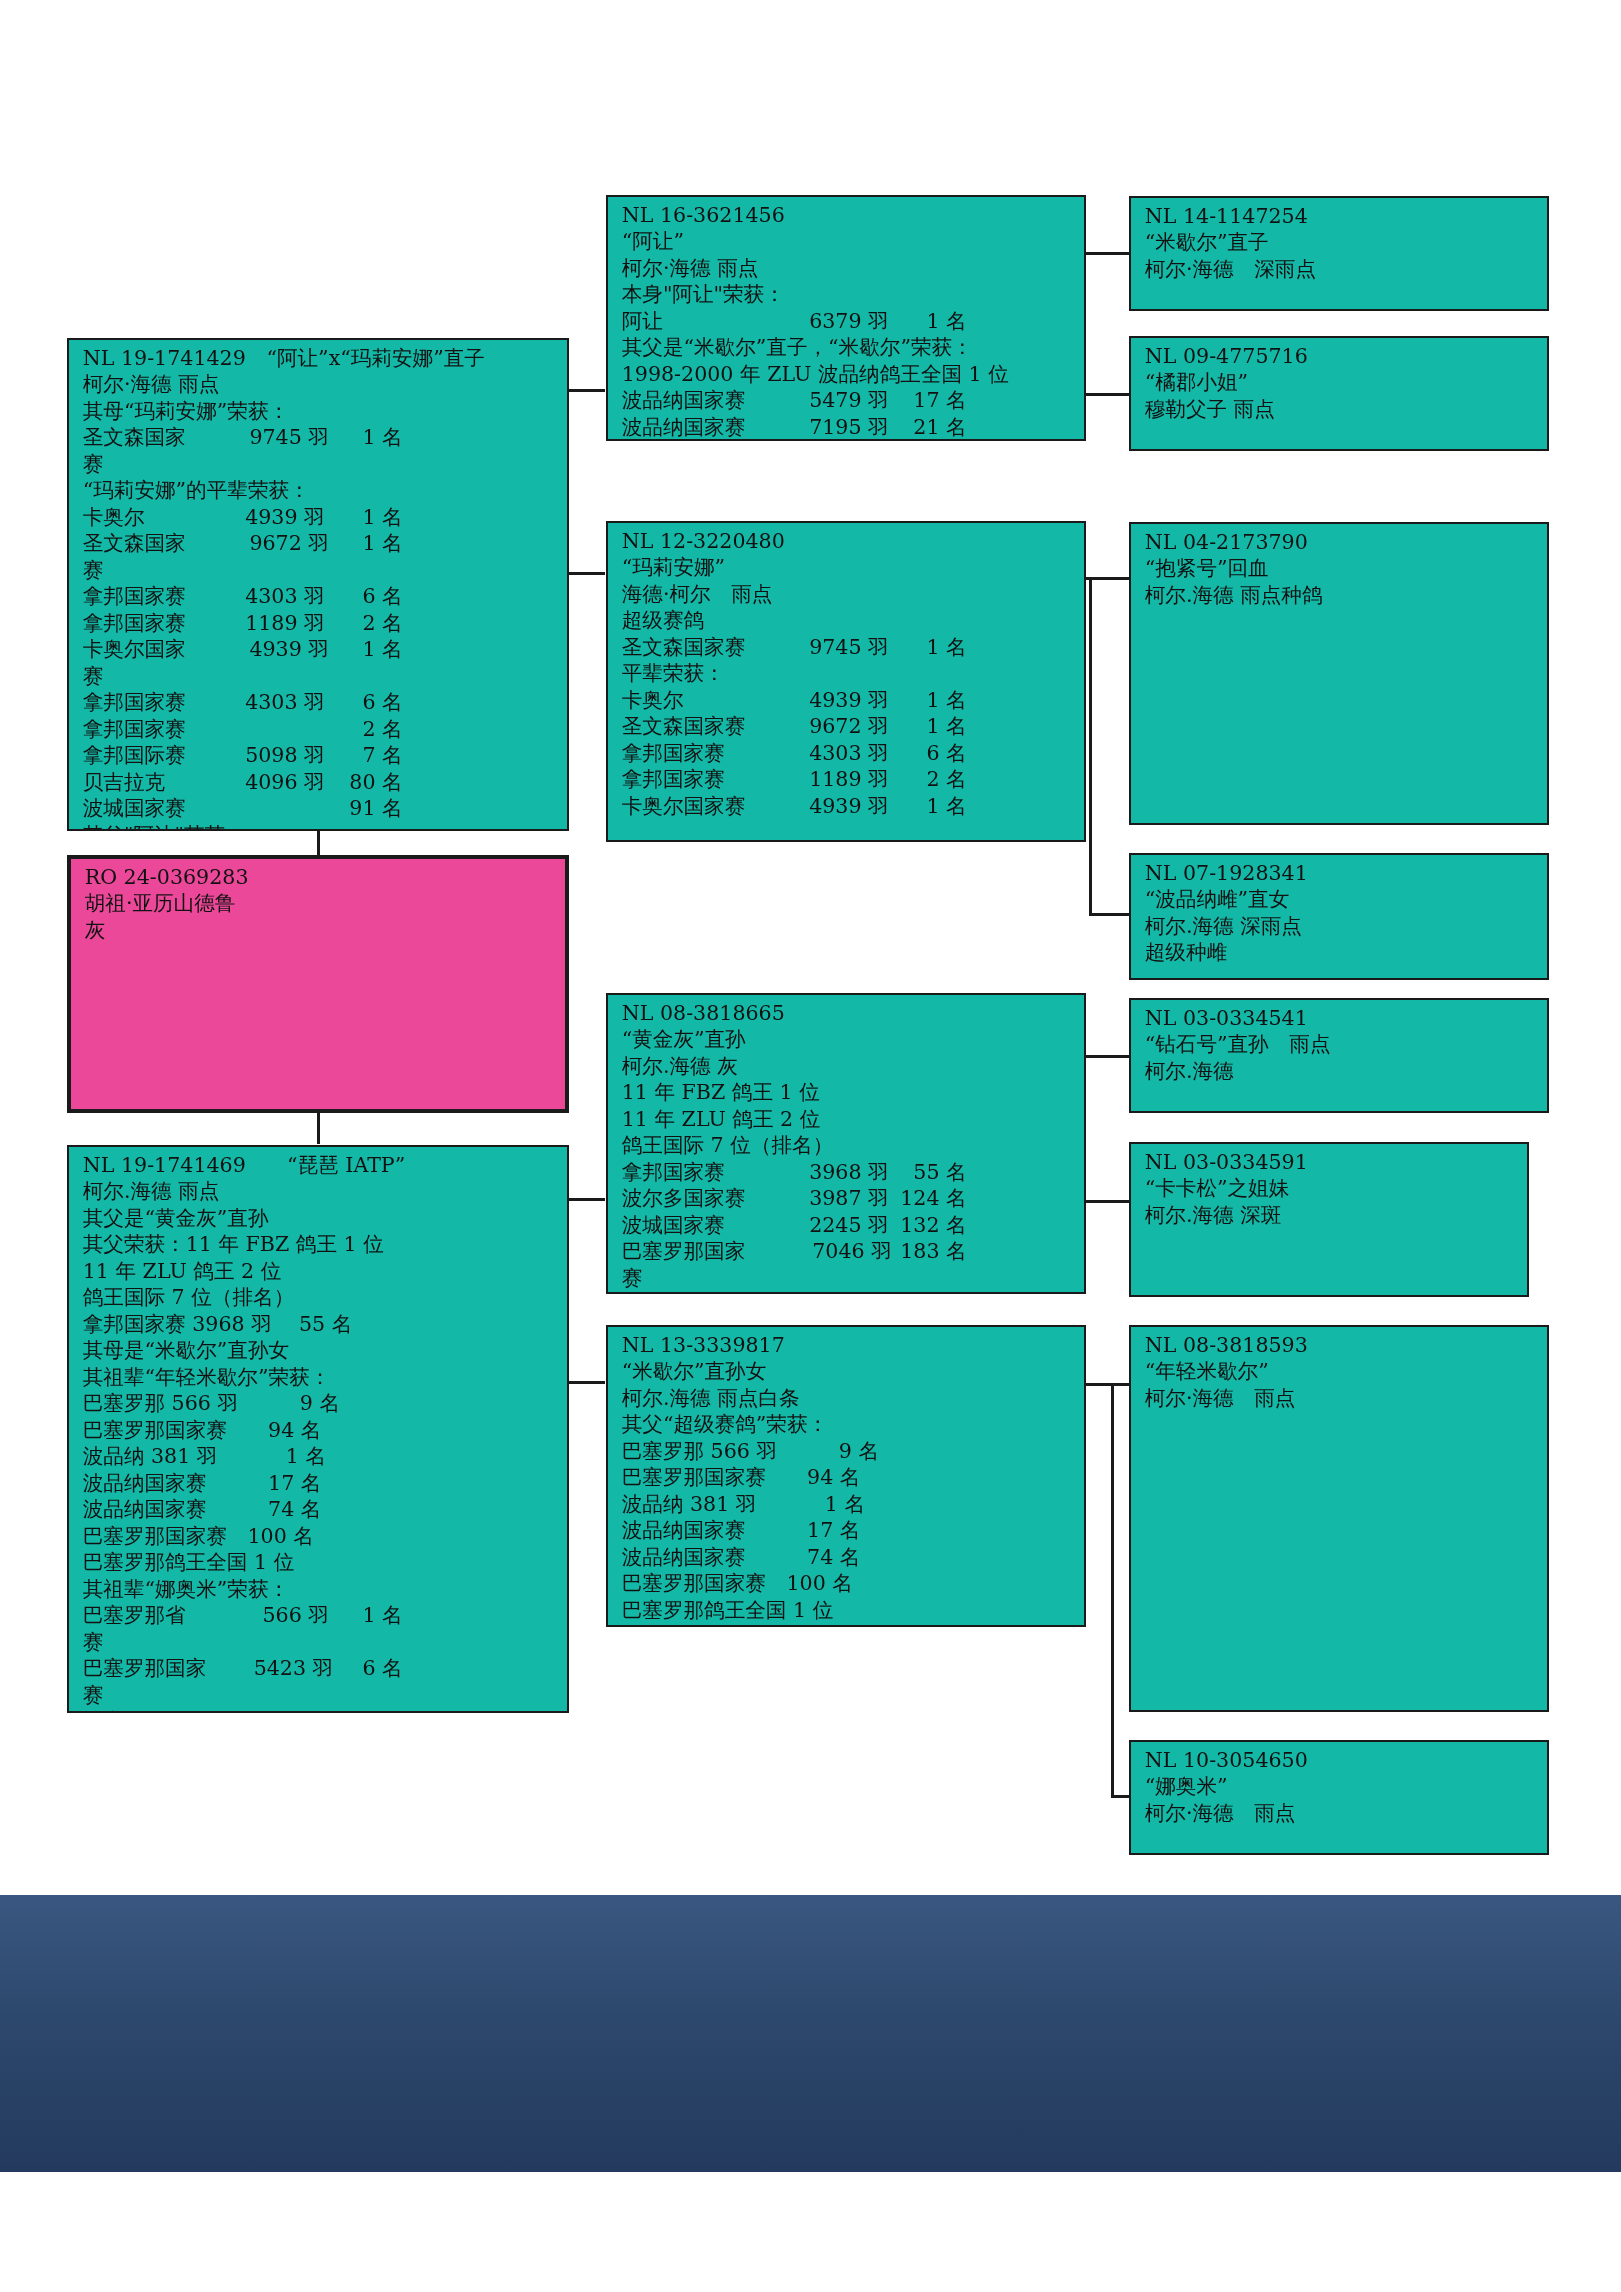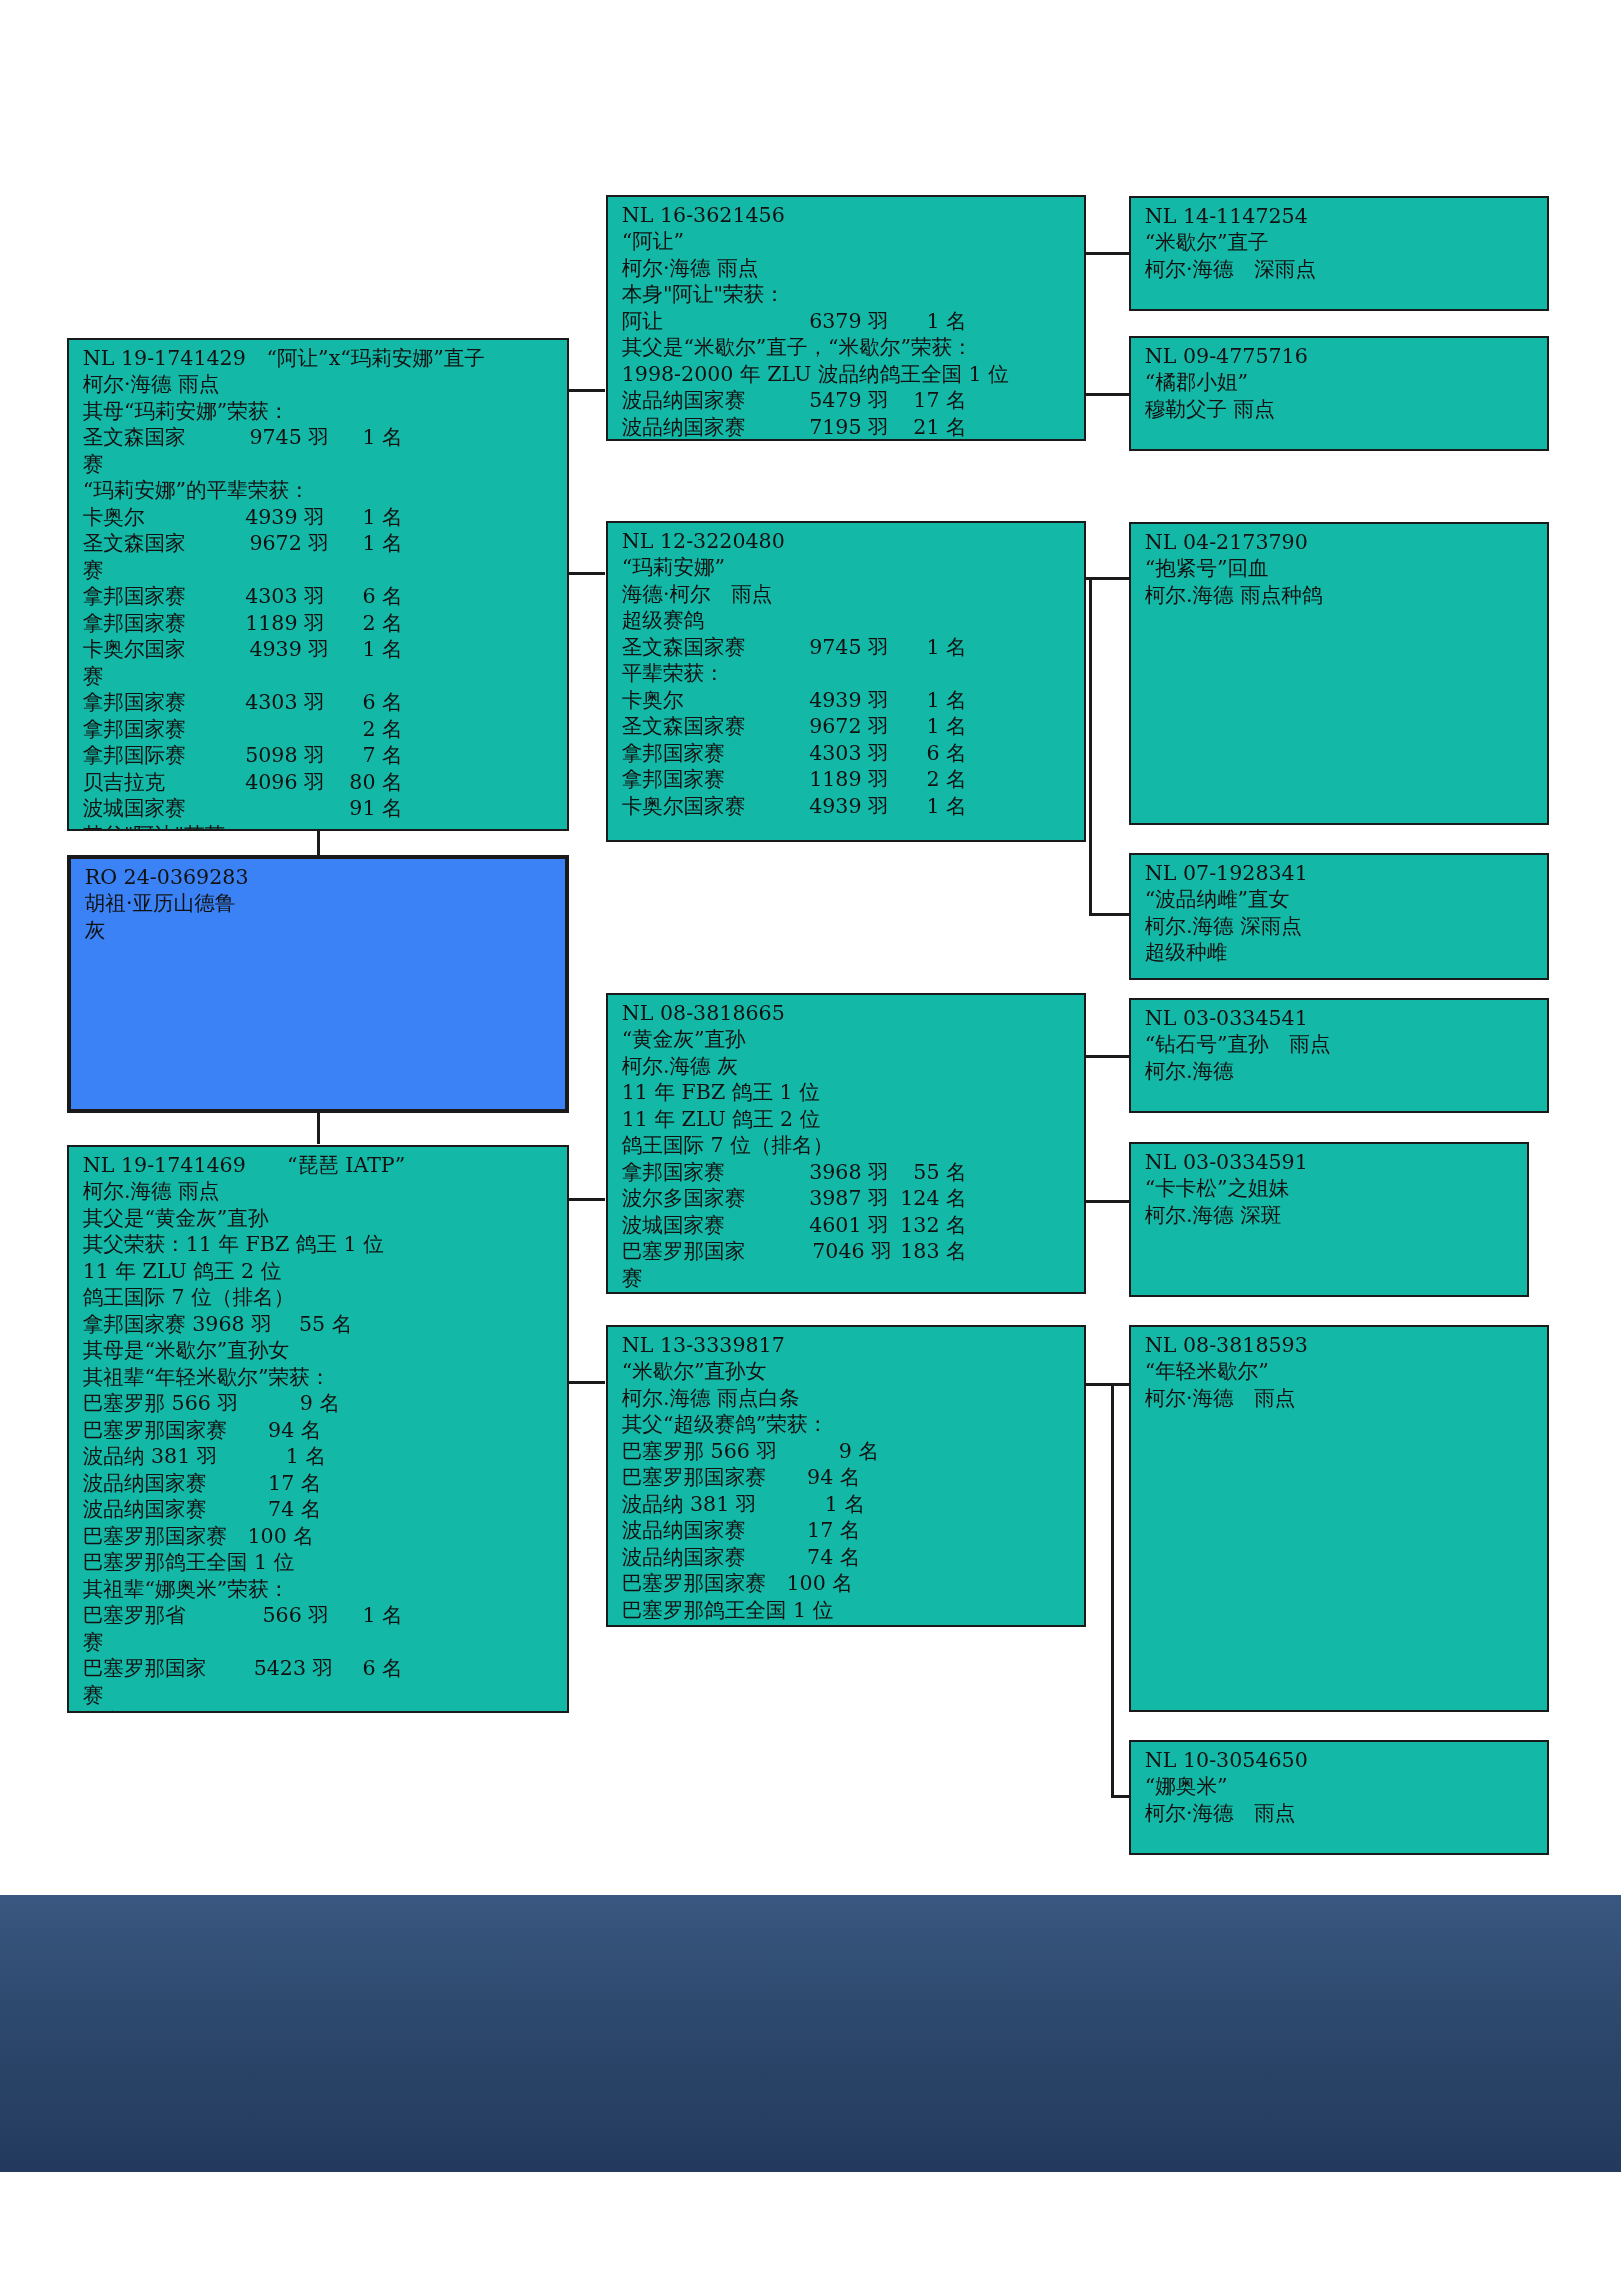--- a/index.html
+++ b/index.html
@@ -9,21 +9,21 @@
   .pbox{position:absolute;box-sizing:border-box;border:2px solid #1a1a1a;background:#14b8a6;
         padding:4.9px 9.8px 3.9px 13.7px;font-size:20.6px;overflow:hidden;}
   .pbox .ln{line-height:26.5px;white-space:pre-wrap;}
   .pbox .ln.row{display:flex;justify-content:flex-end;}
   .ll{flex:1 1 auto;}
   .lc{width:137px;text-align:right;white-space:pre;}
   .lr{width:78px;text-align:right;white-space:pre;}
   .col-l .ln.row{width:320px;}
   .col-m .ln.row{width:345px;}
   .p-father{left:67px;top:338px;width:502px;height:493px;}
-  .p-subject{left:67px;top:855px;width:502px;height:258px;border-width:4.9px;background:#3b82f6;}
+  .p-subject{left:67px;top:855px;width:502px;height:258px;border-width:4.9px;background:#ec4899;}
   .p-mother{left:67px;top:1145px;width:502px;height:568px;}
   .p-m1{left:606px;top:195px;width:480px;height:246px;}
   .p-m2{left:606px;top:521px;width:480px;height:321px;}
   .p-m3{left:606px;top:993px;width:480px;height:301px;}
   .p-m4{left:606px;top:1325px;width:480px;height:302px;}
   .p-r1{left:1129px;top:196px;width:420px;height:115px;}
   .p-r2{left:1129px;top:336px;width:420px;height:115px;}
   .p-r3{left:1129px;top:522px;width:420px;height:303px;}
   .p-r4{left:1129px;top:853px;width:420px;height:127px;}
   .p-r5{left:1129px;top:998px;width:420px;height:115px;}
@@ -112,21 +112,21 @@
     </div>
   <div class="pbox col-m p-m3">
       <div class="ln">NL 08-3818665</div>
       <div class="ln">“黄金灰”直孙</div>
       <div class="ln">柯尔.海德 灰</div>
       <div class="ln">11 年 FBZ 鸽王 1 位</div>
       <div class="ln">11 年 ZLU 鸽王 2 位</div>
       <div class="ln">鸽王国际 7 位（排名）</div>
       <div class="ln row"><span class="ll">拿邦国家赛</span><span class="lc">3968 羽</span><span class="lr">55 名</span></div>
       <div class="ln row"><span class="ll">波尔多国家赛</span><span class="lc">3987 羽</span><span class="lr">124 名</span></div>
-      <div class="ln row"><span class="ll">波城国家赛</span><span class="lc">4601 羽</span><span class="lr">132 名</span></div>
+      <div class="ln row"><span class="ll">波城国家赛</span><span class="lc">2245 羽</span><span class="lr">132 名</span></div>
       <div class="ln row"><span class="ll">巴塞罗那国家赛</span><span class="lc">7046 羽</span><span class="lr">183 名</span></div>
     </div>
   <div class="pbox col-m p-m4">
       <div class="ln">NL 13-3339817</div>
       <div class="ln">“米歇尔”直孙女</div>
       <div class="ln">柯尔.海德 雨点白条</div>
       <div class="ln">其父“超级赛鸽”荣获：</div>
       <div class="ln">巴塞罗那 566 羽　　　9 名</div>
       <div class="ln">巴塞罗那国家赛　　94 名</div>
       <div class="ln">波品纳 381 羽　　　 1 名</div>

